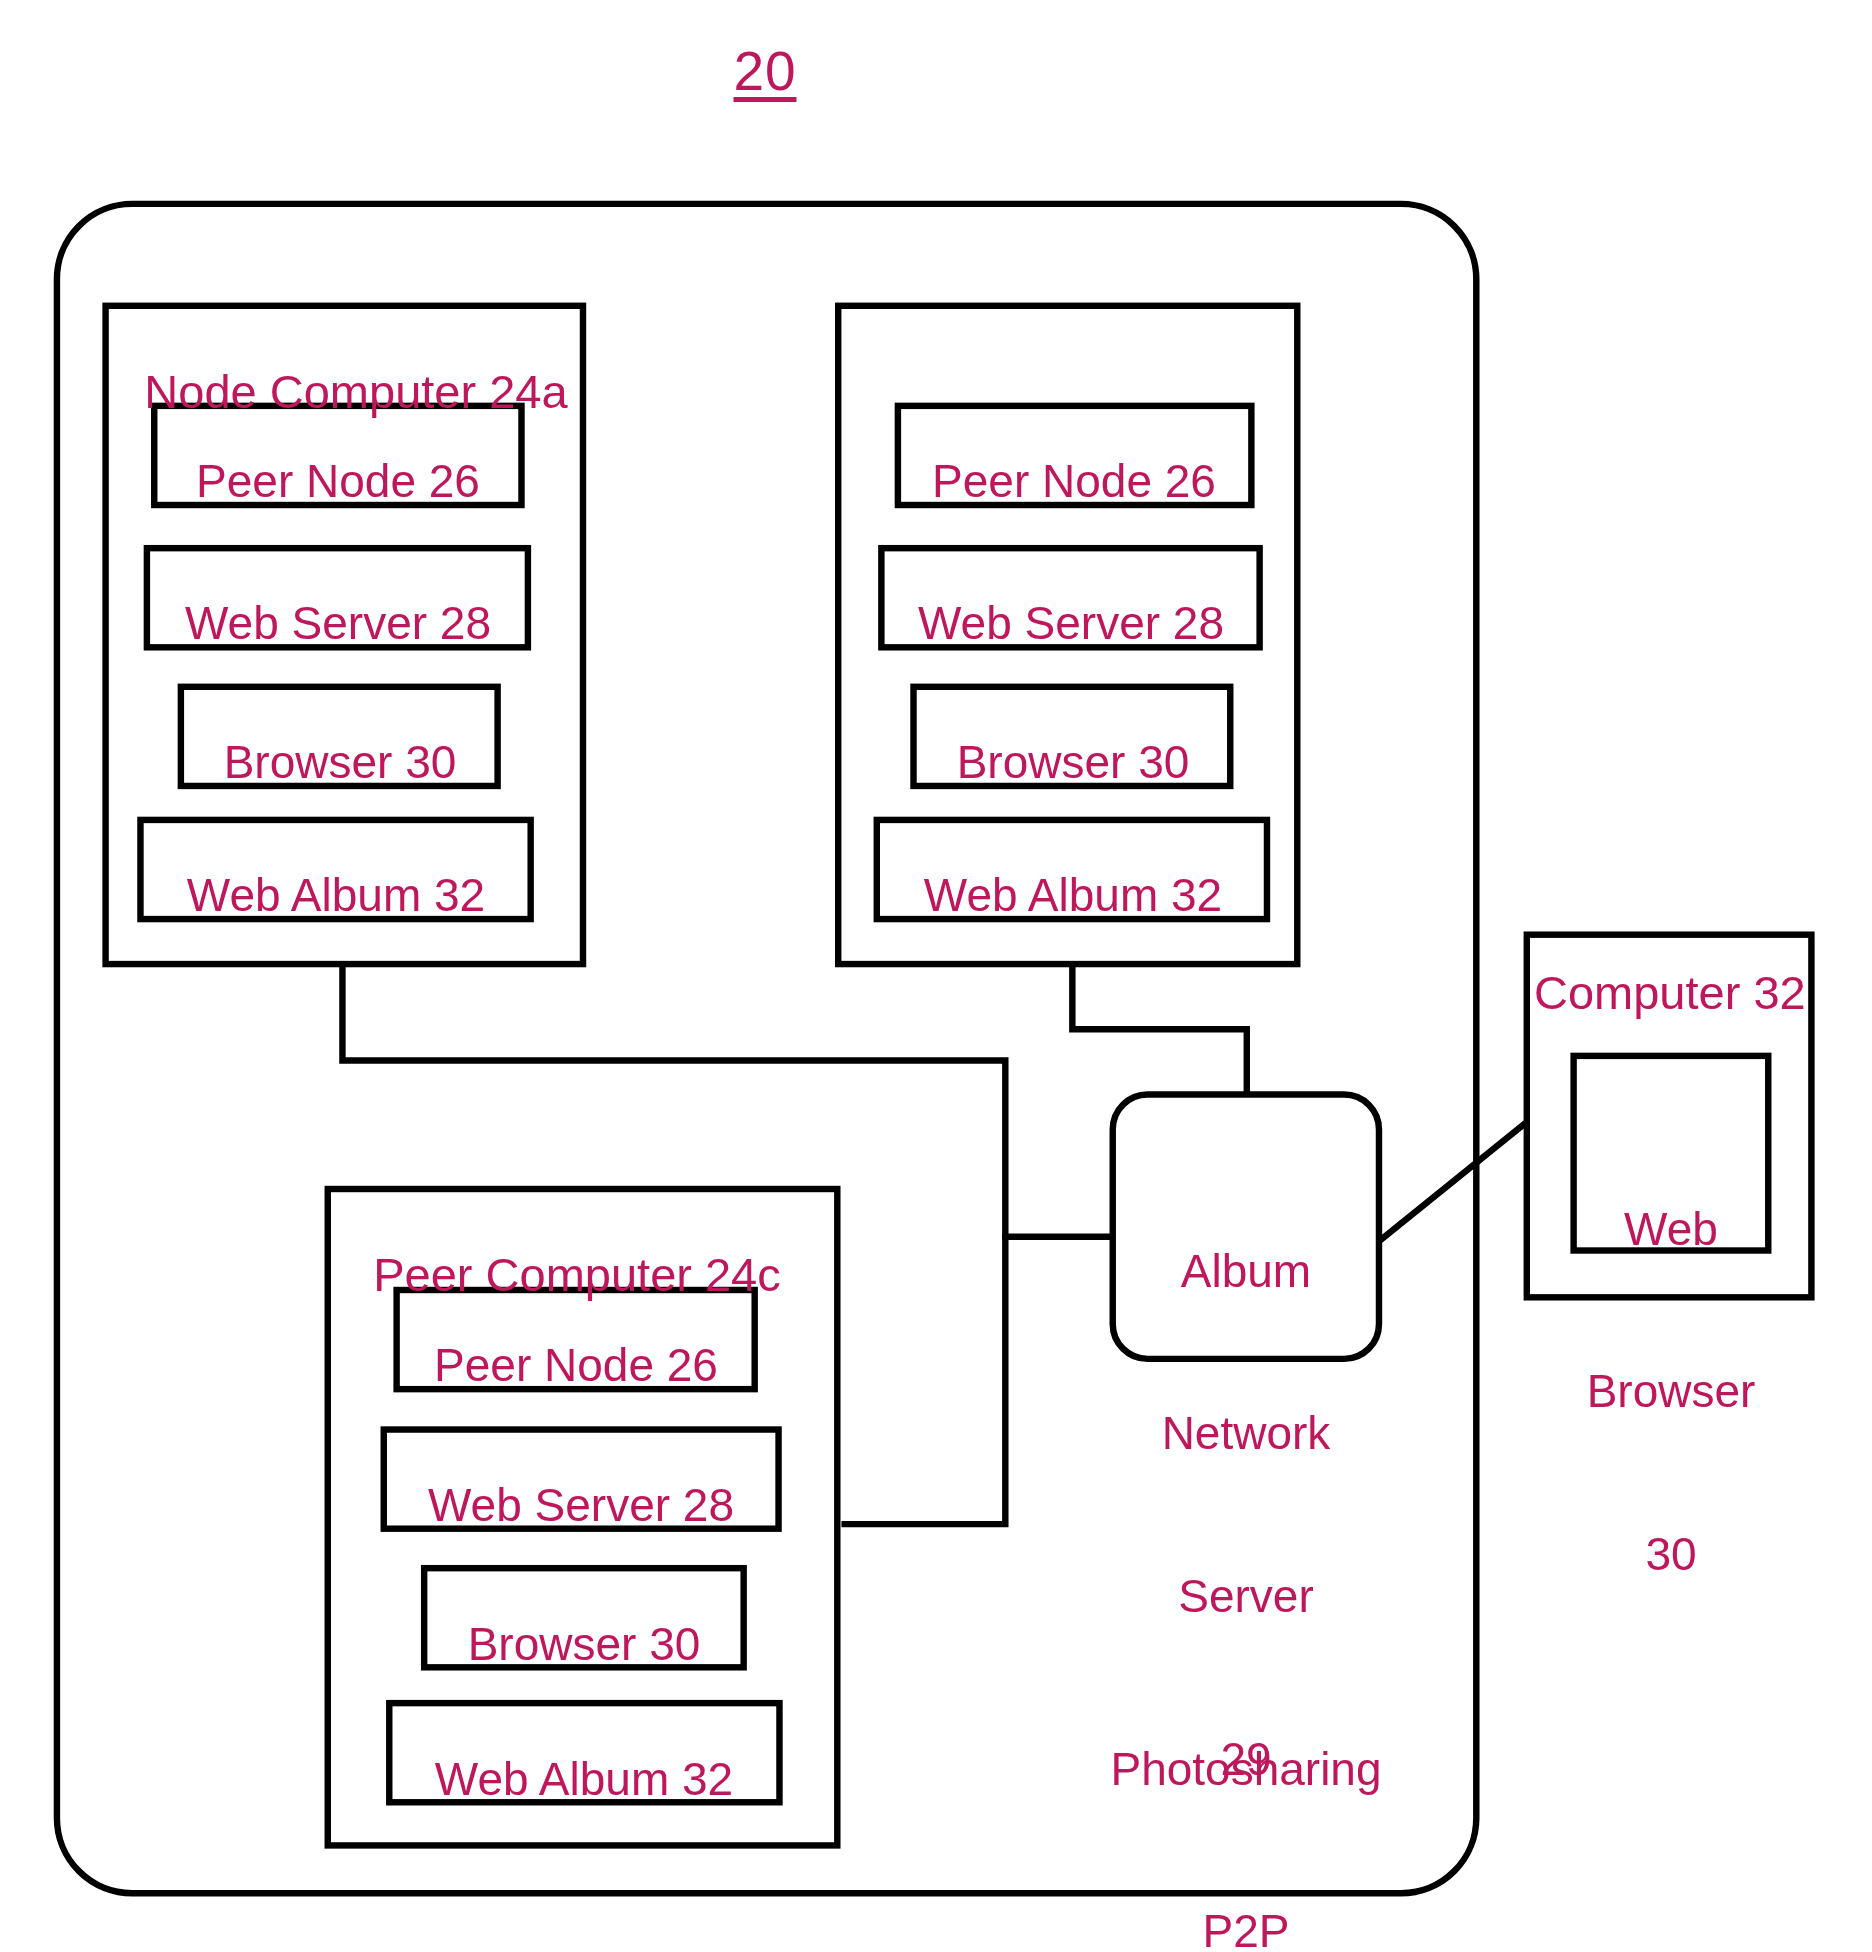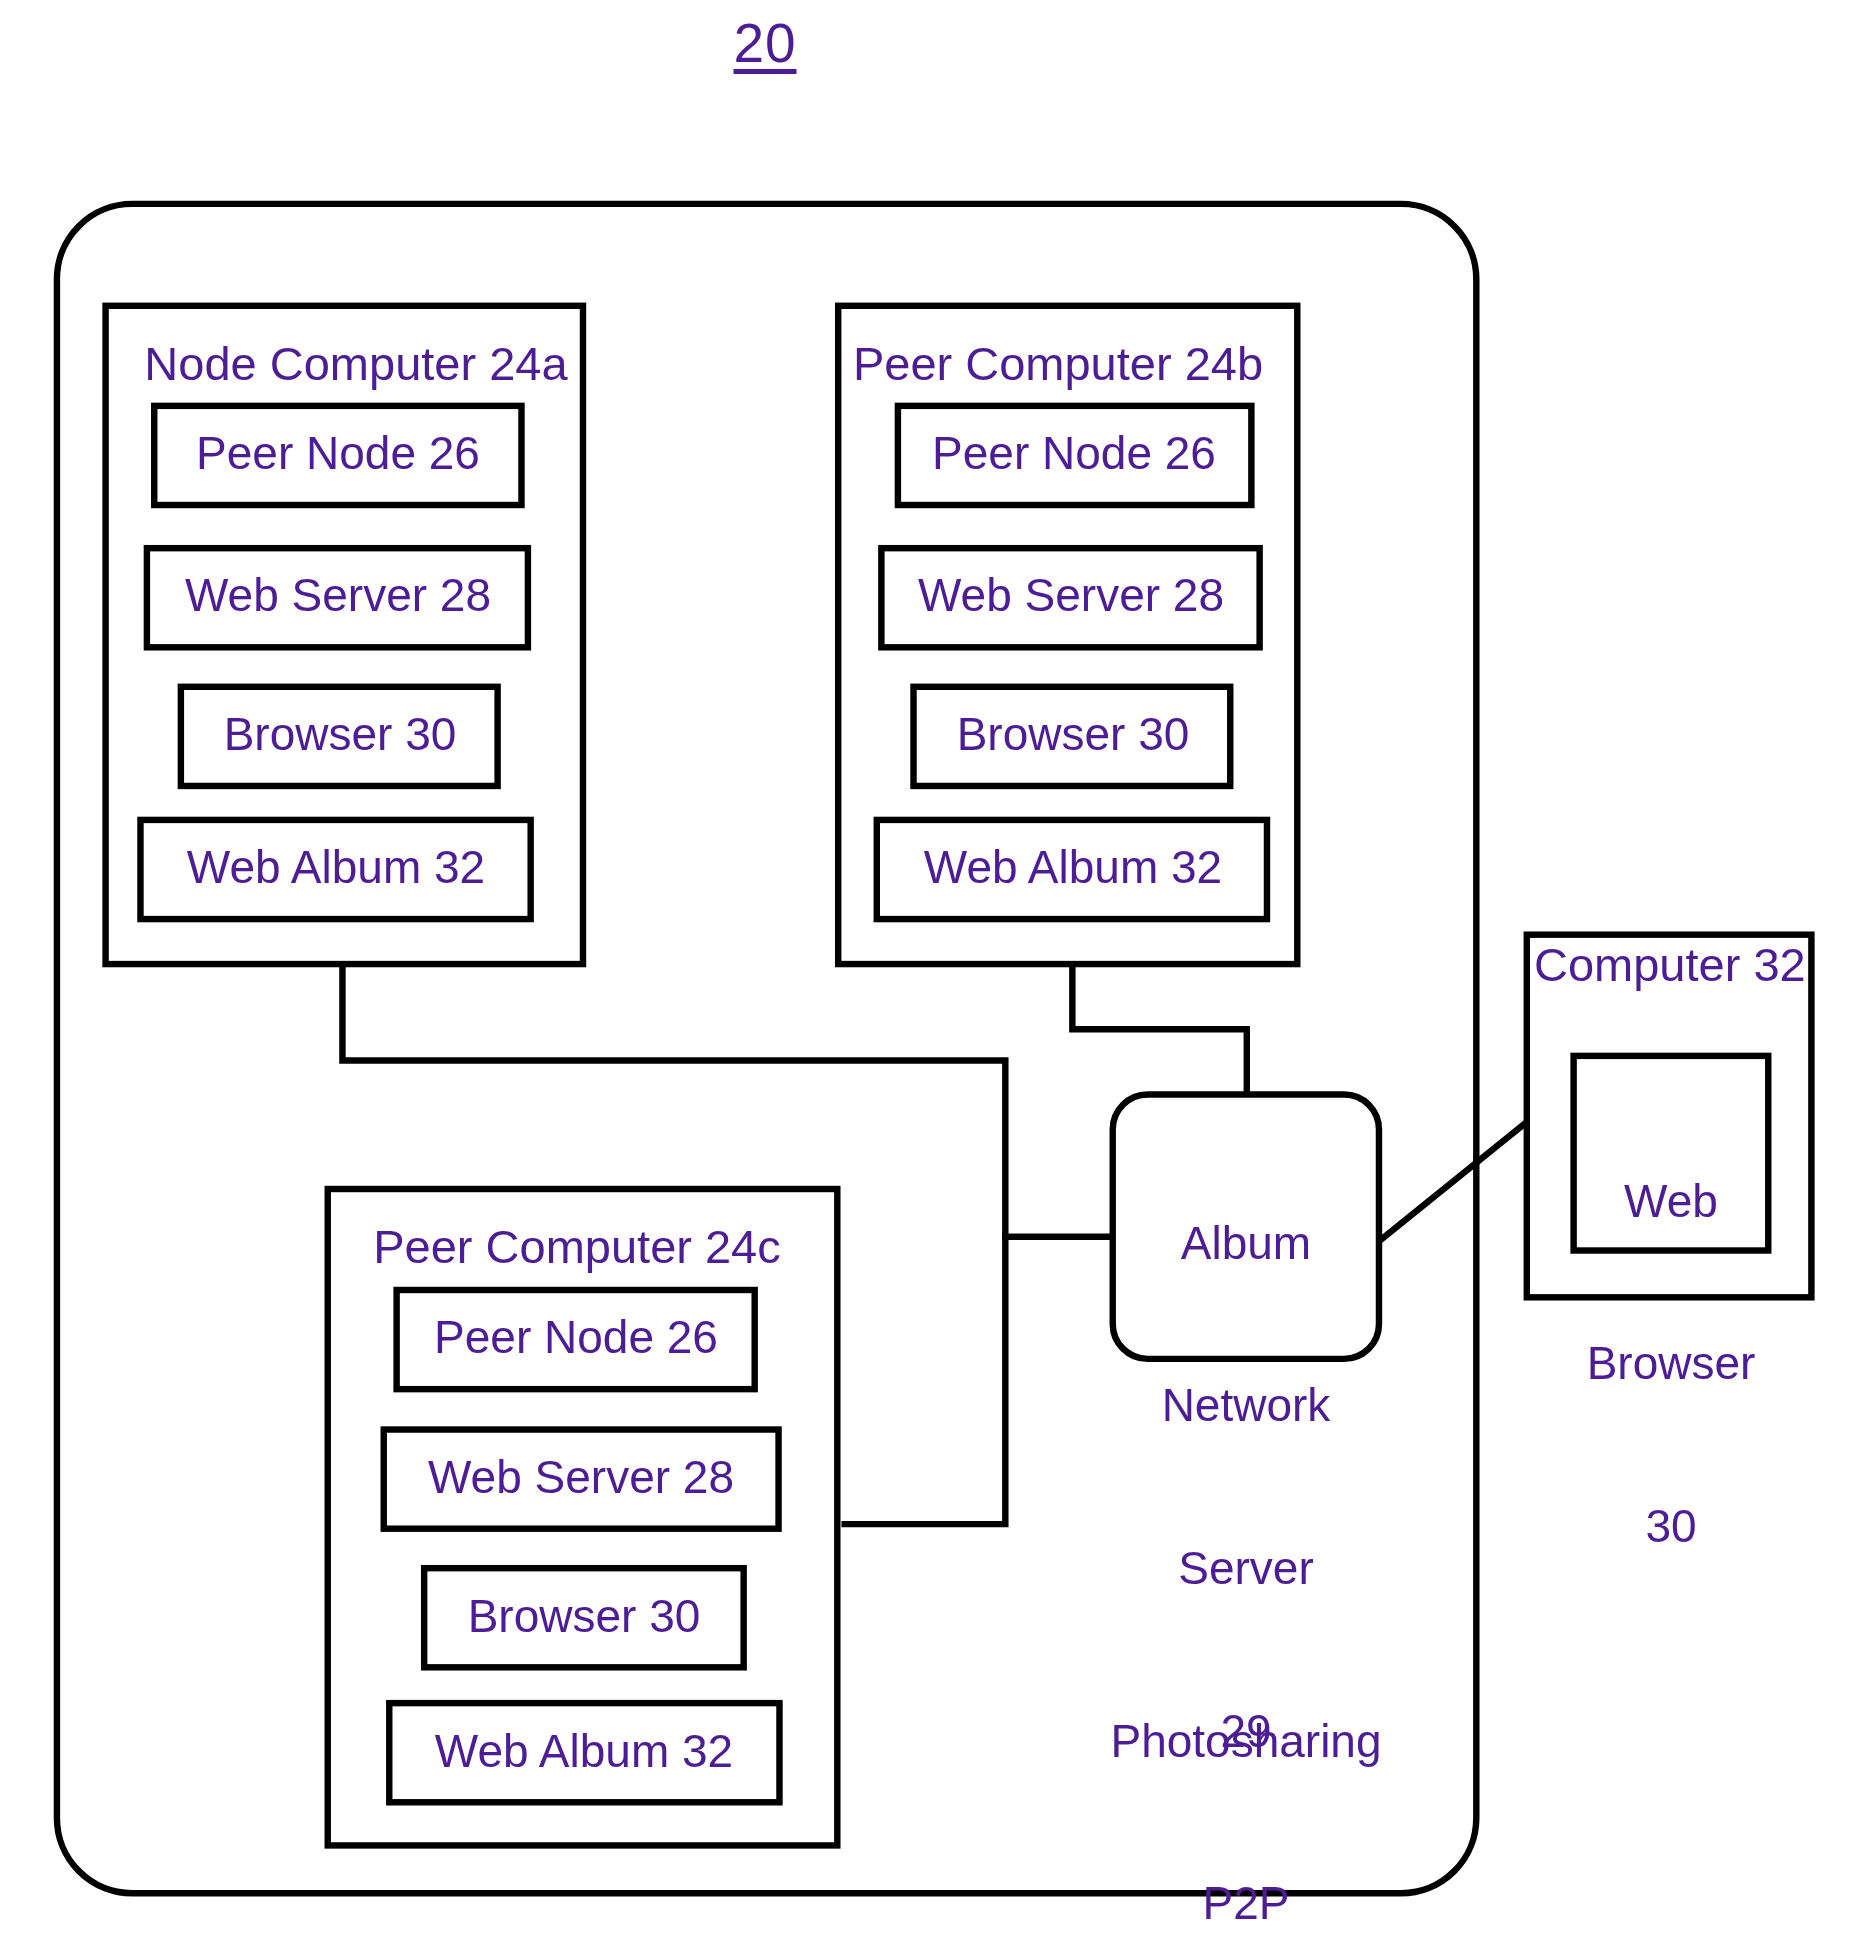--- a/index.html
+++ b/index.html
@@ -35,23 +35,24 @@
   }
   .box-fill {
     fill: #ffffff;
     stroke: #000000;
     stroke-width: 7;
   }
   
   .lbl {
     position: absolute;
     font-family: "Liberation Sans", sans-serif;
-    color: #4c1d95;
+    color: #be185d;
     white-space: pre;
     line-height: 1.12;
+    margin-top: 28px;
   }
   .fig-num {
     font-size: 55px;
     text-decoration: underline;
     text-underline-offset: 7.3px;
     letter-spacing: 0.9px;
   }
   .title-lbl {
     font-size: 47px;
   }
@@ -111,21 +112,20 @@
   </svg>
 
   <div class="lbl fig-num ctr" style="left:765px; top:13px;">20</div>
 
   <div class="lbl title-lbl ctr" style="left:356px; top:338px;">Node Computer 24a</div>
   <div class="lbl inner-lbl ctr" style="left:338px; top:428px;">Peer Node 26</div>
   <div class="lbl inner-lbl ctr" style="left:338px; top:570px;">Web Server 28</div>
   <div class="lbl inner-lbl ctr" style="left:340px; top:709px;">Browser 30</div>
   <div class="lbl inner-lbl ctr" style="left:336px; top:842px;">Web Album 32</div>
 
-  <div class="lbl title-lbl ctr" style="left:1058px; top:338px;">Peer Computer 24b</div>
   <div class="lbl inner-lbl ctr" style="left:1074px; top:428px;">Peer Node 26</div>
   <div class="lbl inner-lbl ctr" style="left:1071px; top:570px;">Web Server 28</div>
   <div class="lbl inner-lbl ctr" style="left:1073px; top:709px;">Browser 30</div>
   <div class="lbl inner-lbl ctr" style="left:1073px; top:842px;">Web Album 32</div>
 
   <div class="lbl title-lbl ctr" style="left:577px; top:1221px;">Peer Computer 24c</div>
   <div class="lbl inner-lbl ctr" style="left:576px; top:1312px;">Peer Node 26</div>
   <div class="lbl inner-lbl ctr" style="left:581px; top:1452px;">Web Server 28</div>
   <div class="lbl inner-lbl ctr" style="left:584px; top:1591px;">Browser 30</div>
   <div class="lbl inner-lbl ctr" style="left:584px; top:1726px;">Web Album 32</div>

